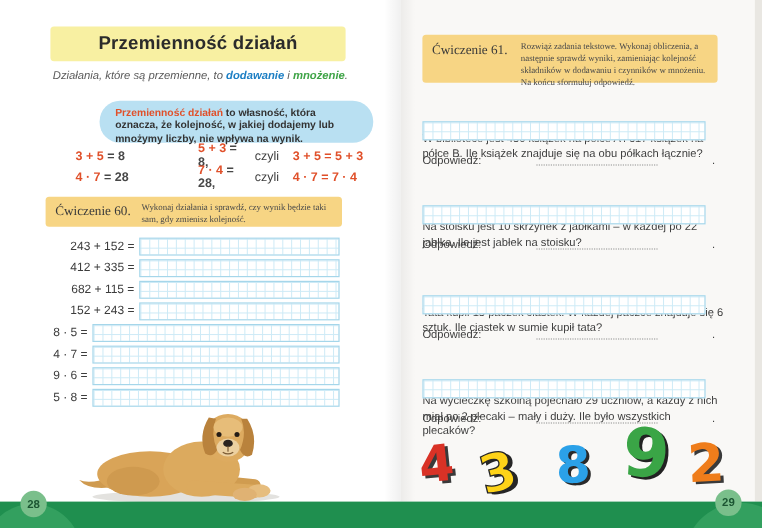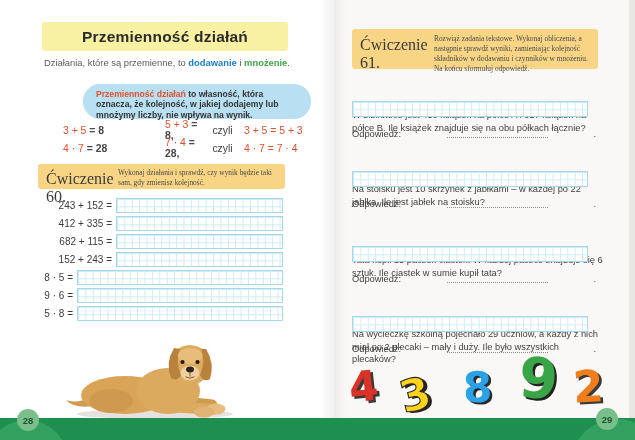--- a/index.html
+++ b/index.html
@@ -12,38 +12,38 @@
                 background:rgba(236,233,226,0.30); }
   .gutter-shadow { position:absolute; left:320px; top:0; width:26px; height:418px;
                 background:linear-gradient(to right, rgba(0,0,0,0) 0%, rgba(0,0,0,0.055) 50%, rgba(0,0,0,0) 100%); }
   .page-edge-right { position:absolute; right:0; top:0; width:6px; height:418px; background:#e9e7e2; }
 
   
   .title-box { position:absolute; left:42px; top:22px; width:246px; height:29px;
                background:#f8f0a2; border-radius:3px; display:flex; align-items:center; justify-content:center; }
   .title-box h1 { font-size:15.5px; font-weight:bold; color:#2b2b2b; letter-spacing:0.2px; }
 
-  .intro { position:absolute; left:44px; top:57px; width:260px; font-size:9.4px; color:#5b5b5b; }
+  .intro { position:absolute; left:44px; top:57px; width:260px; font-size:9.4px; color:#5b5b5b;font-style:italic; }
   .intro b.add { color:#1d7fc4; } .intro b.mul { color:#3fa447; }
 
   .bubble { position:absolute; left:83px; top:84px; width:228px; height:35px;
             background:#b9e0f2; border-radius:17px; padding:5px 12px 5px 13px;
             font-size:8.6px; font-weight:bold; color:#333; line-height:1.22; }
   .bubble .lead { color:#e0502a; }
 
   .equations { position:absolute; left:63px; top:121px; width:250px; }
   .eq-row { display:flex; height:18px; align-items:center; font-size:10.4px; }
   .eq-row .c1 { width:70px; } .eq-row .c2 { width:68px;padding-left:32px; } .eq-row .c3 { width:43px; color:#3d3d3d;text-align:center; }
-  .eq-red { color:#e0502a; font-weight:normal; }
+  .eq-red { color:#e0502a; font-weight:bold; }
   .eq-dark { color:#474747; font-weight:bold; }
 
   .ex-box { position:absolute; background:#f7d584; border-radius:3px; display:flex; }
   .ex-box-60 { left:38px; top:164px; width:247px; height:25px; padding:4px 7px 3px 8px; }
   .ex-box-61 { left:352px; top:29px; width:246px; height:40px; padding:5px 7px 3px 8px; }
-  .ex-label { font-family:"Liberation Serif", serif; font-size:16px; color:#3a3a3a; flex:none; }
+  .ex-label { font-family:"Liberation Serif", serif; font-size:11px; color:#3a3a3a; flex:none; }
   .ex-box-60 .ex-label { width:72px; padding-top:2px; }
   .ex-box-61 .ex-label { width:74px; padding-top:2px; }
   .ex-instr { font-family:"Liberation Serif", serif; font-size:7.4px; color:#4a4a4a; line-height:1.33; flex:1; }
 
   .problems { position:absolute; left:35px; top:196px; width:248px; }
   .prob-row { display:flex; align-items:center; height:18px; }
   .prob-label { font-size:10px; color:#3c3c3c; text-align:right; padding-right:4px; flex:none; }
   .prob-row.add .prob-label { width:63px;margin-left:18px; }
   .prob-row.mul .prob-label { width:42px; }
   .gridbox { flex:1; height:15px; background-color:#fff;
@@ -131,20 +131,24 @@
     <div class="prob-row add">
       <span class="prob-label">682 + 115 =</span>
       <span class="gridbox"></span>
     </div>
     <div class="prob-row add">
       <span class="prob-label">152 + 243 =</span>
       <span class="gridbox"></span>
     </div>
     <div class="prob-row mul">
       <span class="prob-label">8 · 5 =</span>
+      <span class="gridbox"></span>
+    </div>
+    <div class="prob-row mul">
+      <span class="prob-label">4 · 7 =</span>
       <span class="gridbox"></span>
     </div>
     <div class="prob-row mul">
       <span class="prob-label">9 · 6 =</span>
       <span class="gridbox"></span>
     </div>
     <div class="prob-row mul">
       <span class="prob-label">5 · 8 =</span>
       <span class="gridbox"></span>
     </div>

